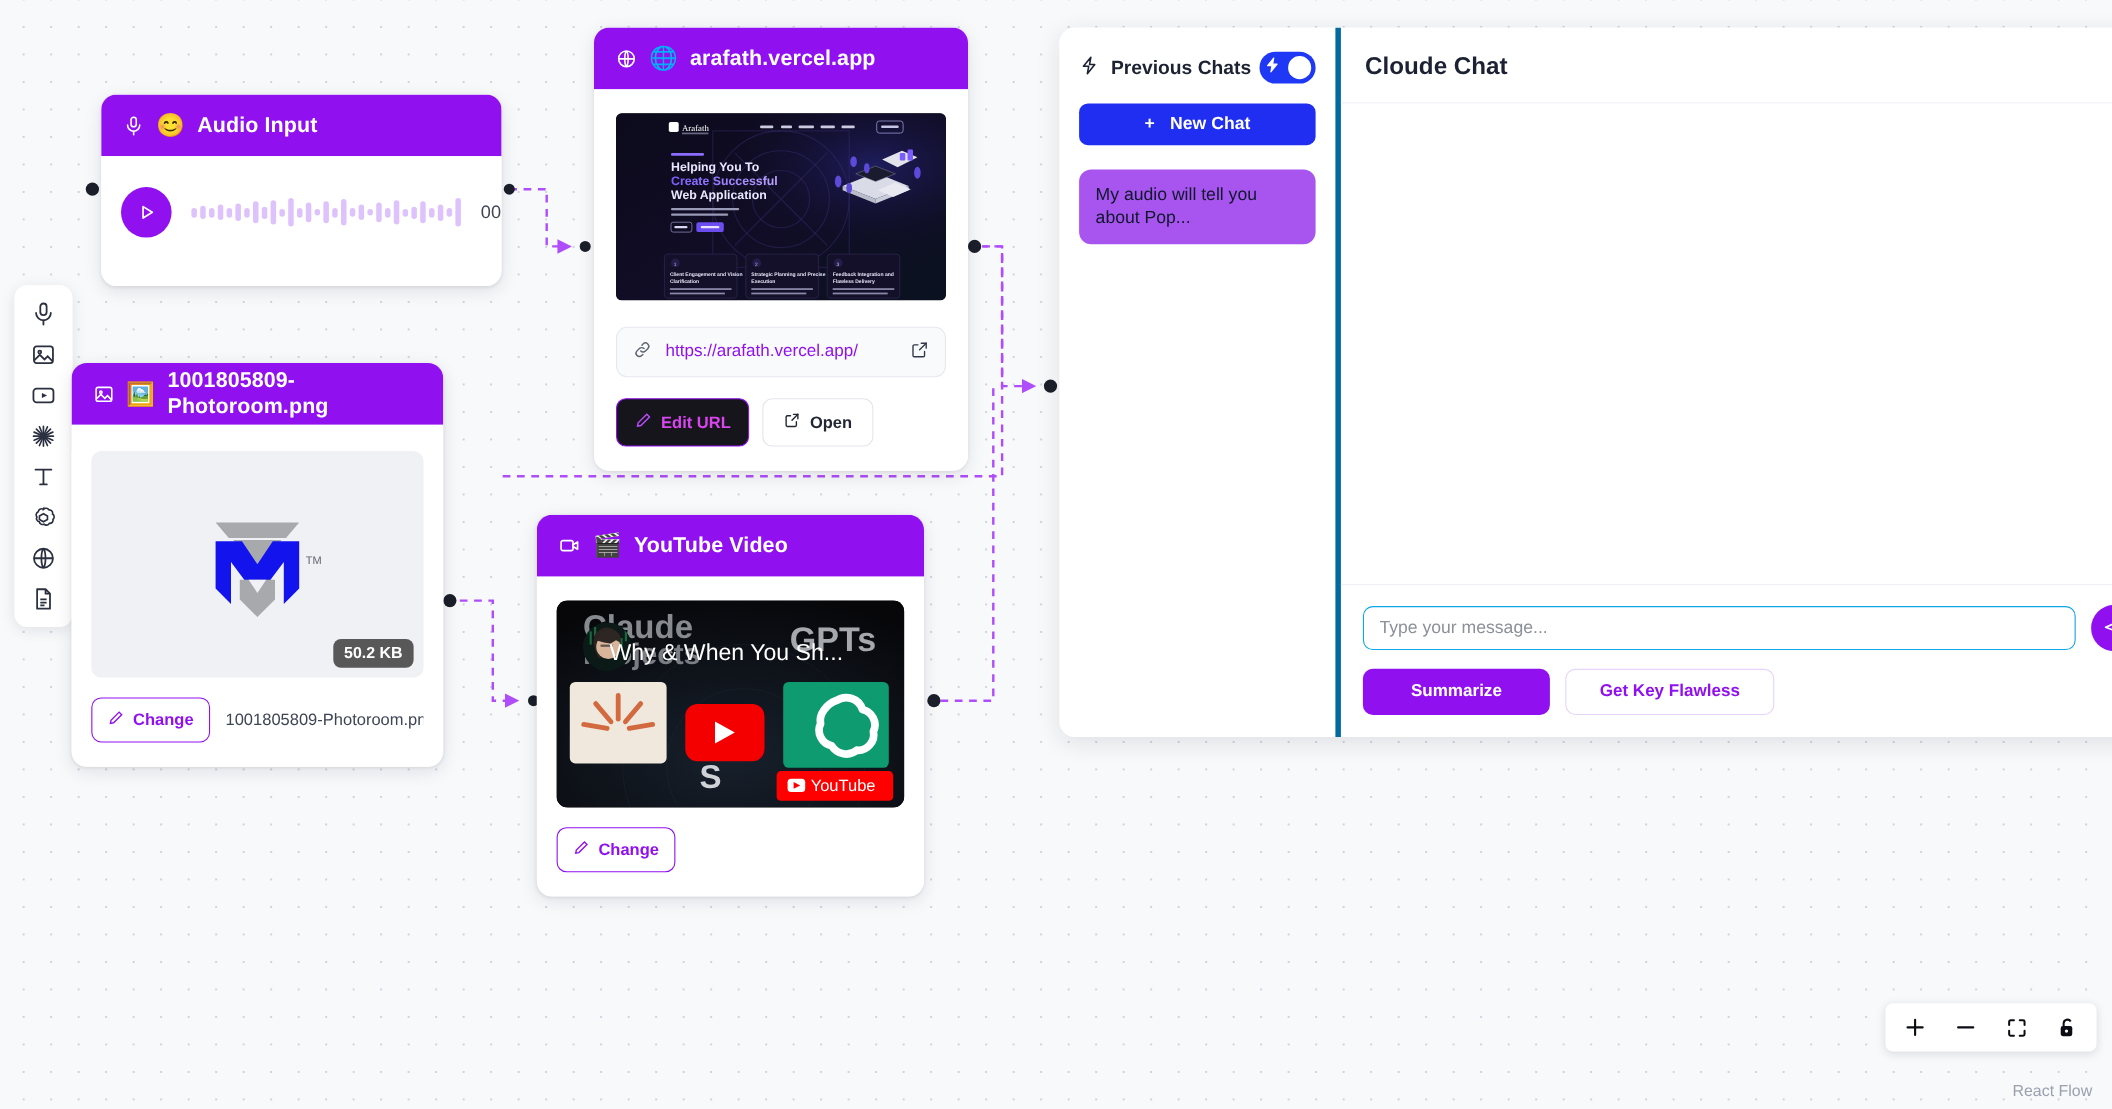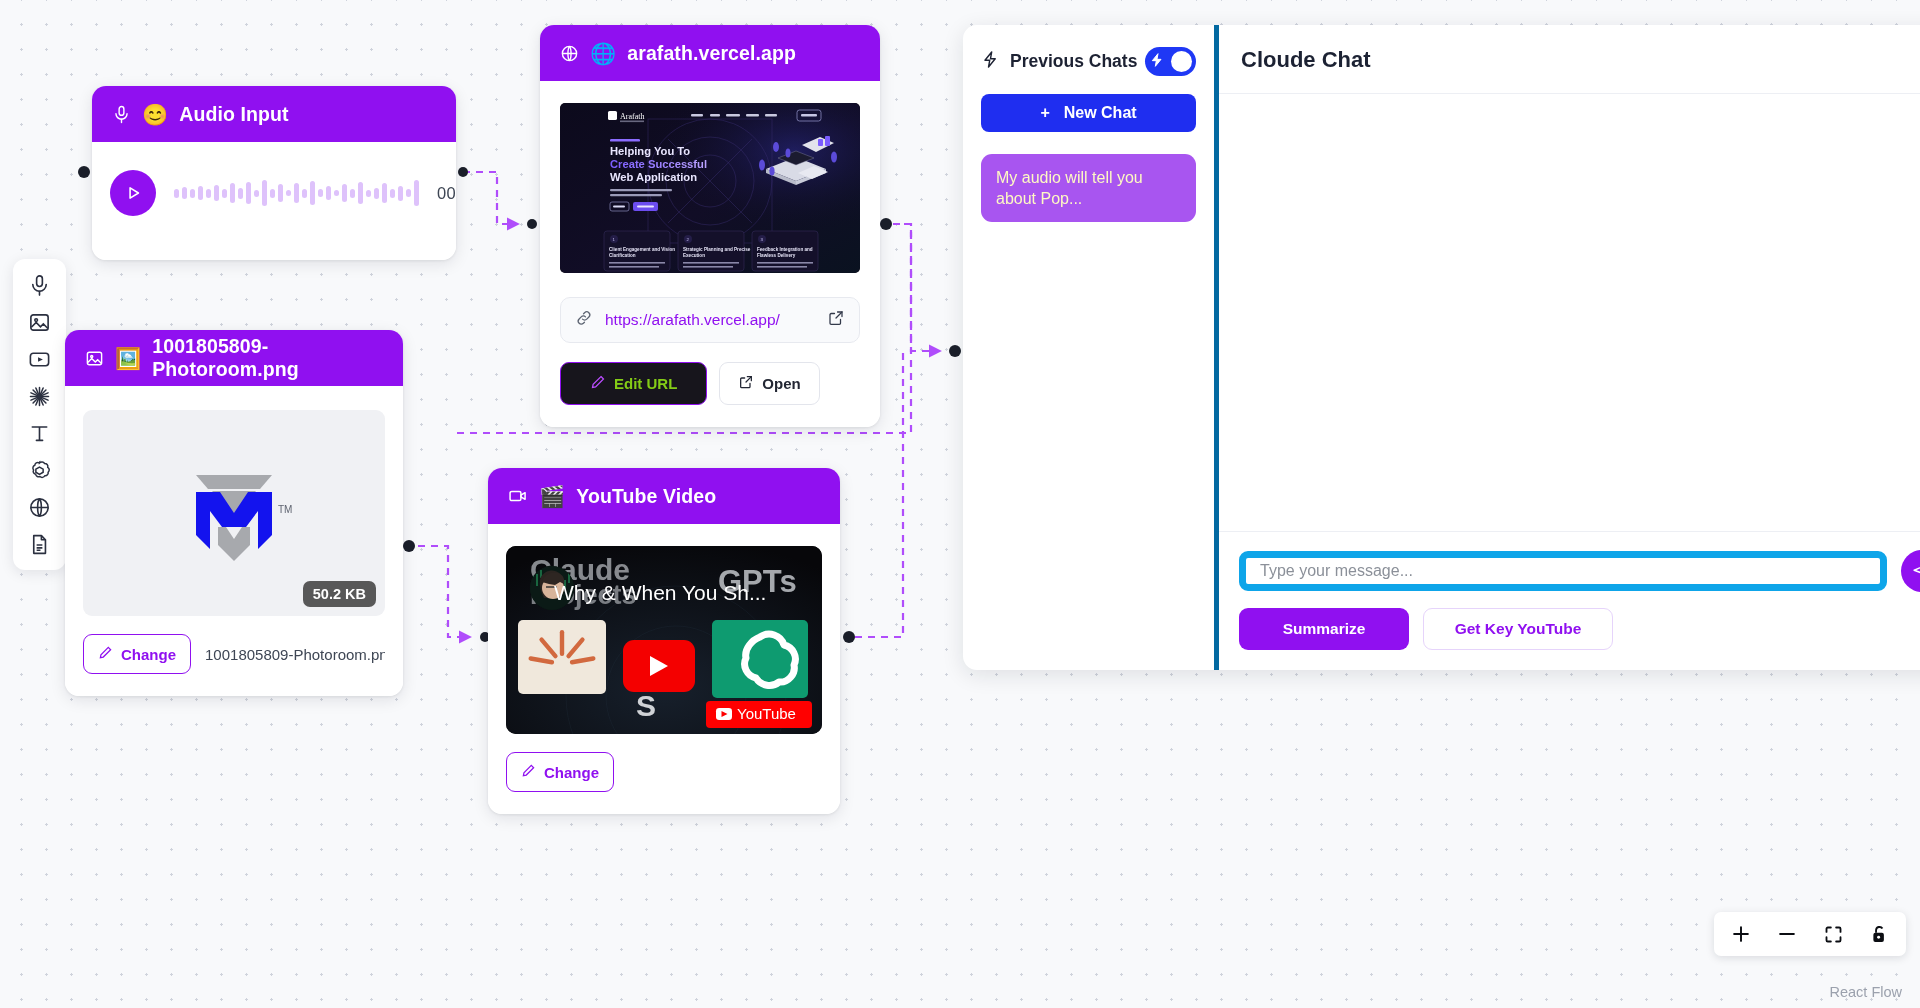--- a/index.html
+++ b/index.html
@@ -62,22 +62,22 @@
     margin: 22px 20px 0; height: 170px; border-radius: 5px; overflow:hidden;
     background:#0a0714; position: relative;
   }
   .url-row {
     margin: 24px 20px 0; height: 46px; border:1px solid #e7e9ef; background:#f9fafc;
     border-radius: 10px; display:flex; align-items:center; gap: 12px; padding: 0 14px;
   }
   .url-text { color:#9010f0; font-size: 15.5px; flex:1 1 auto; overflow:hidden; white-space:nowrap; }
   .web-actions { display:flex; gap: 12px; padding: 19px 20px 22px; }
   .btn-edit {
-    background:#17151c; border:1.6px solid #9010f0; color:#84cc16;
-    border-radius: 9px; padding: 11px 29px; font-size: 15px; font-weight: 700;
+    background:#17151c; border:1.6px solid #9010f0; color:#d946ef;
+    border-radius: 9px; padding: 11px 16px; font-size: 15px; font-weight: 700;
     display:flex; align-items:center; gap:8px; cursor:pointer;
   }
   .btn-open {
     background:#fff; border:1px solid #e3e5ec; color:#232734;
     border-radius: 9px; padding: 11px 18px; font-size: 15px; font-weight: 600;
     display:flex; align-items:center; gap:8px; cursor:pointer;
   }
 
   
   #node-image { left: 65px; top: 330px; width: 338px; }
@@ -132,31 +132,31 @@
     width: 51px; height: 29px; border-radius: 15px; background:#1f38f5;
     display:flex; align-items:center; justify-content:space-between; padding: 0 4px; cursor:pointer;
   }
   .toggle .knob { width: 21px; height:21px; border-radius:50%; background:#fff; }
   .new-chat {
     margin-top: 18px; width:100%; height: 38px; background:#1f2ef0; color:#fff;
     border:none; border-radius: 8px; font-size: 16px; font-weight:700; cursor:pointer;
     display:flex; align-items:center; justify-content:center; gap: 14px;
   }
   .chat-item {
-    margin-top: 22px; background:#a855f0; color:#fef9c3; border-radius: 11px;
+    margin-top: 22px; background:#a855f0; color:#0f172a; border-radius: 11px;
     padding: 13px 15px; font-size: 16px; line-height: 1.32; cursor:pointer;
   }
   #chat-main { flex: 1 1 auto; display:flex; flex-direction:column; min-width:0; }
   .chat-head { padding: 22px 22px 20px; border-bottom:1px solid #edeff4; }
   .chat-title { font-size: 22px; font-weight:700; color:#1c2233; }
   .chat-stream { flex:1 1 auto; }
   .chat-foot { border-top:1px solid #edeff4; padding: 18px 20px 20px; }
   .input-row { display:flex; align-items:center; gap: 14px; }
   .msg-input {
-    flex:1 1 auto; height: 40px; border:7px solid #0ea5e9; border-radius: 9px;
+    flex:1 1 auto; height: 40px; border:1px solid #0ea5e9; border-radius: 9px;
     padding: 0 14px; font-size: 16px; font-family:"Liberation Sans", sans-serif; color:#404040;
     background:#fff; outline:none;
   }
   .msg-input::placeholder { color:#8b9099; }
   .send-btn {
     width: 42px; height: 42px; border-radius: 50%; background:#9010f0; border:none;
     display:flex; align-items:center; justify-content:center; cursor:pointer; flex:none;
   }
   .quick-row { display:flex; gap: 14px; margin-top: 16px; }
   .btn-summarize {
@@ -657,21 +657,21 @@
         <input class="msg-input" type="text" placeholder="Type your message..." style="">
         <button class="send-btn">
           <svg width="21" height="21" viewBox="0 0 24 24" fill="none" stroke="#fff" stroke-width="1.8" stroke-linejoin="round">
             <path d="M21.5 2.5L2.5 10.5l8 3 3 8z"></path>
                 <path d="M10.5 13.5L21.5 2.5"></path>
           </svg>
         </button>
       </div>
       <div class="quick-row">
         <button class="btn-summarize">Summarize</button>
-        <button class="btn-insights">Get Key YouTube</button>
+        <button class="btn-insights">Get Key Flawless</button>
       </div>
     </div>
   </div>
 </div>
 
 <div id="rf-controls">
   <button class="rf-btn">
     <svg width="22" height="22" viewBox="0 0 24 24" fill="none" stroke="currentColor" stroke-width="2.1" stroke-linecap="round">
       <path d="M12 4.5v15M4.5 12h15"></path>
     </svg>

